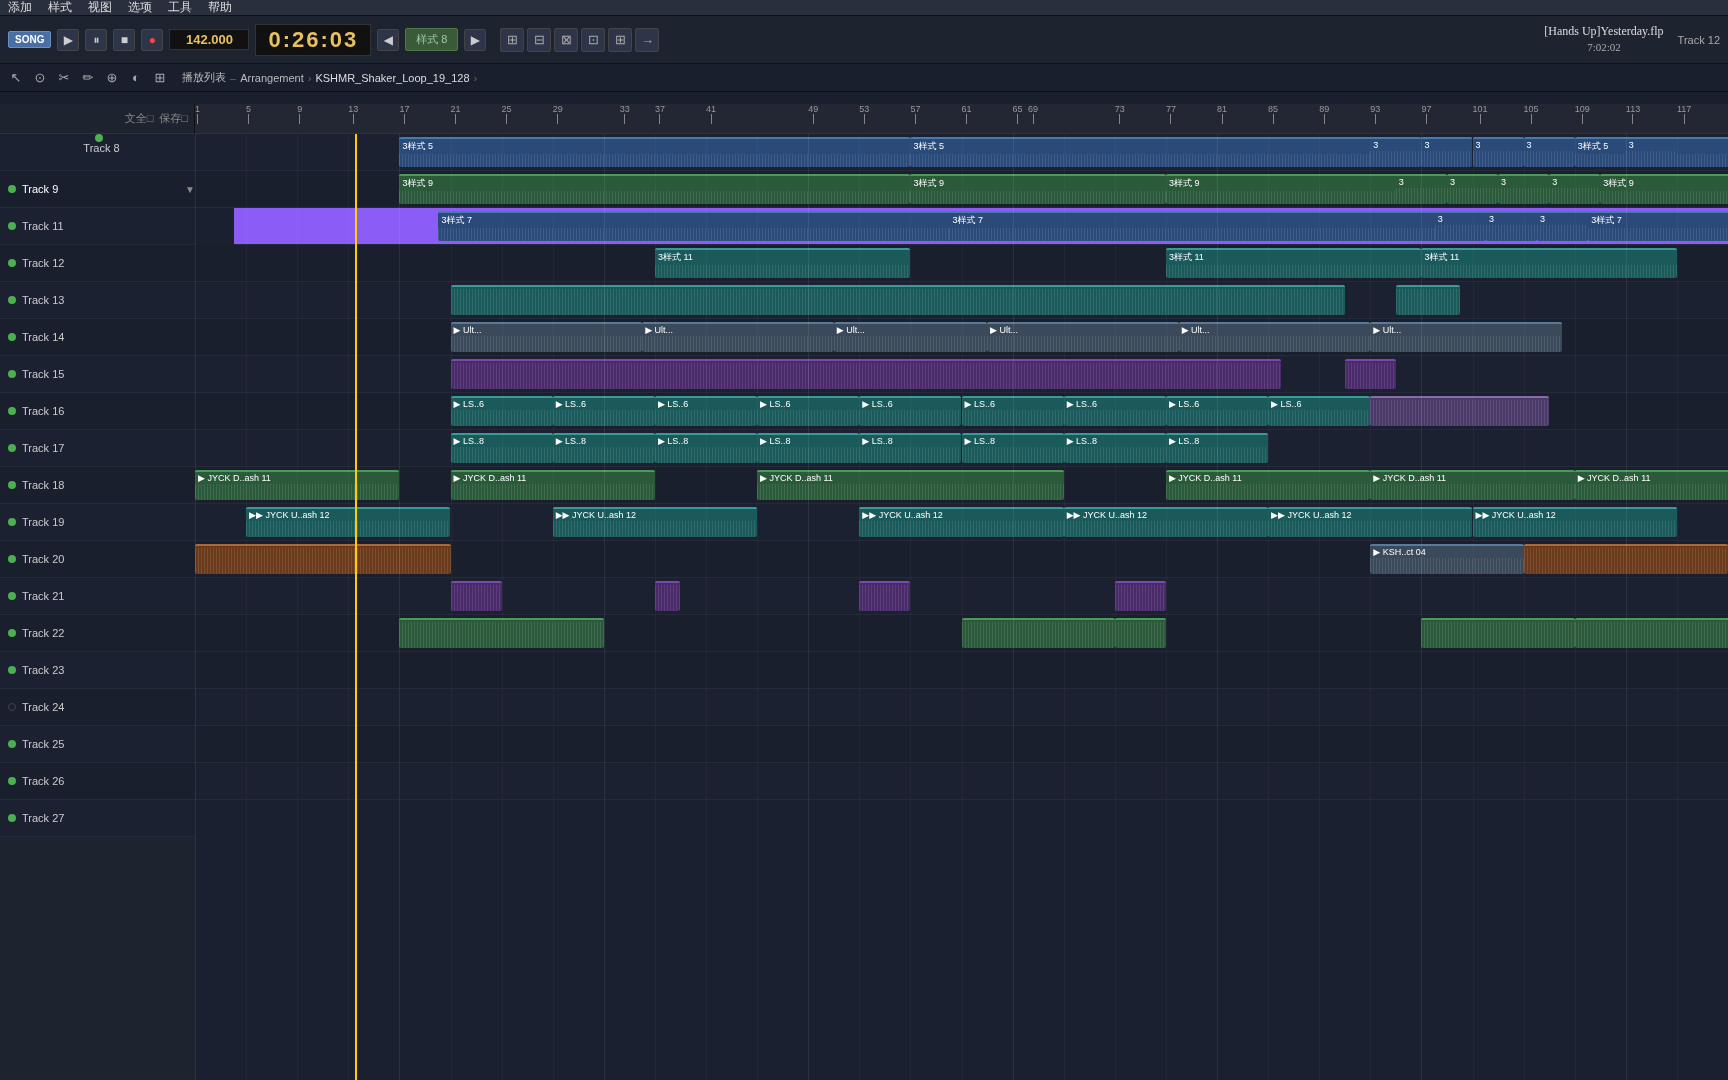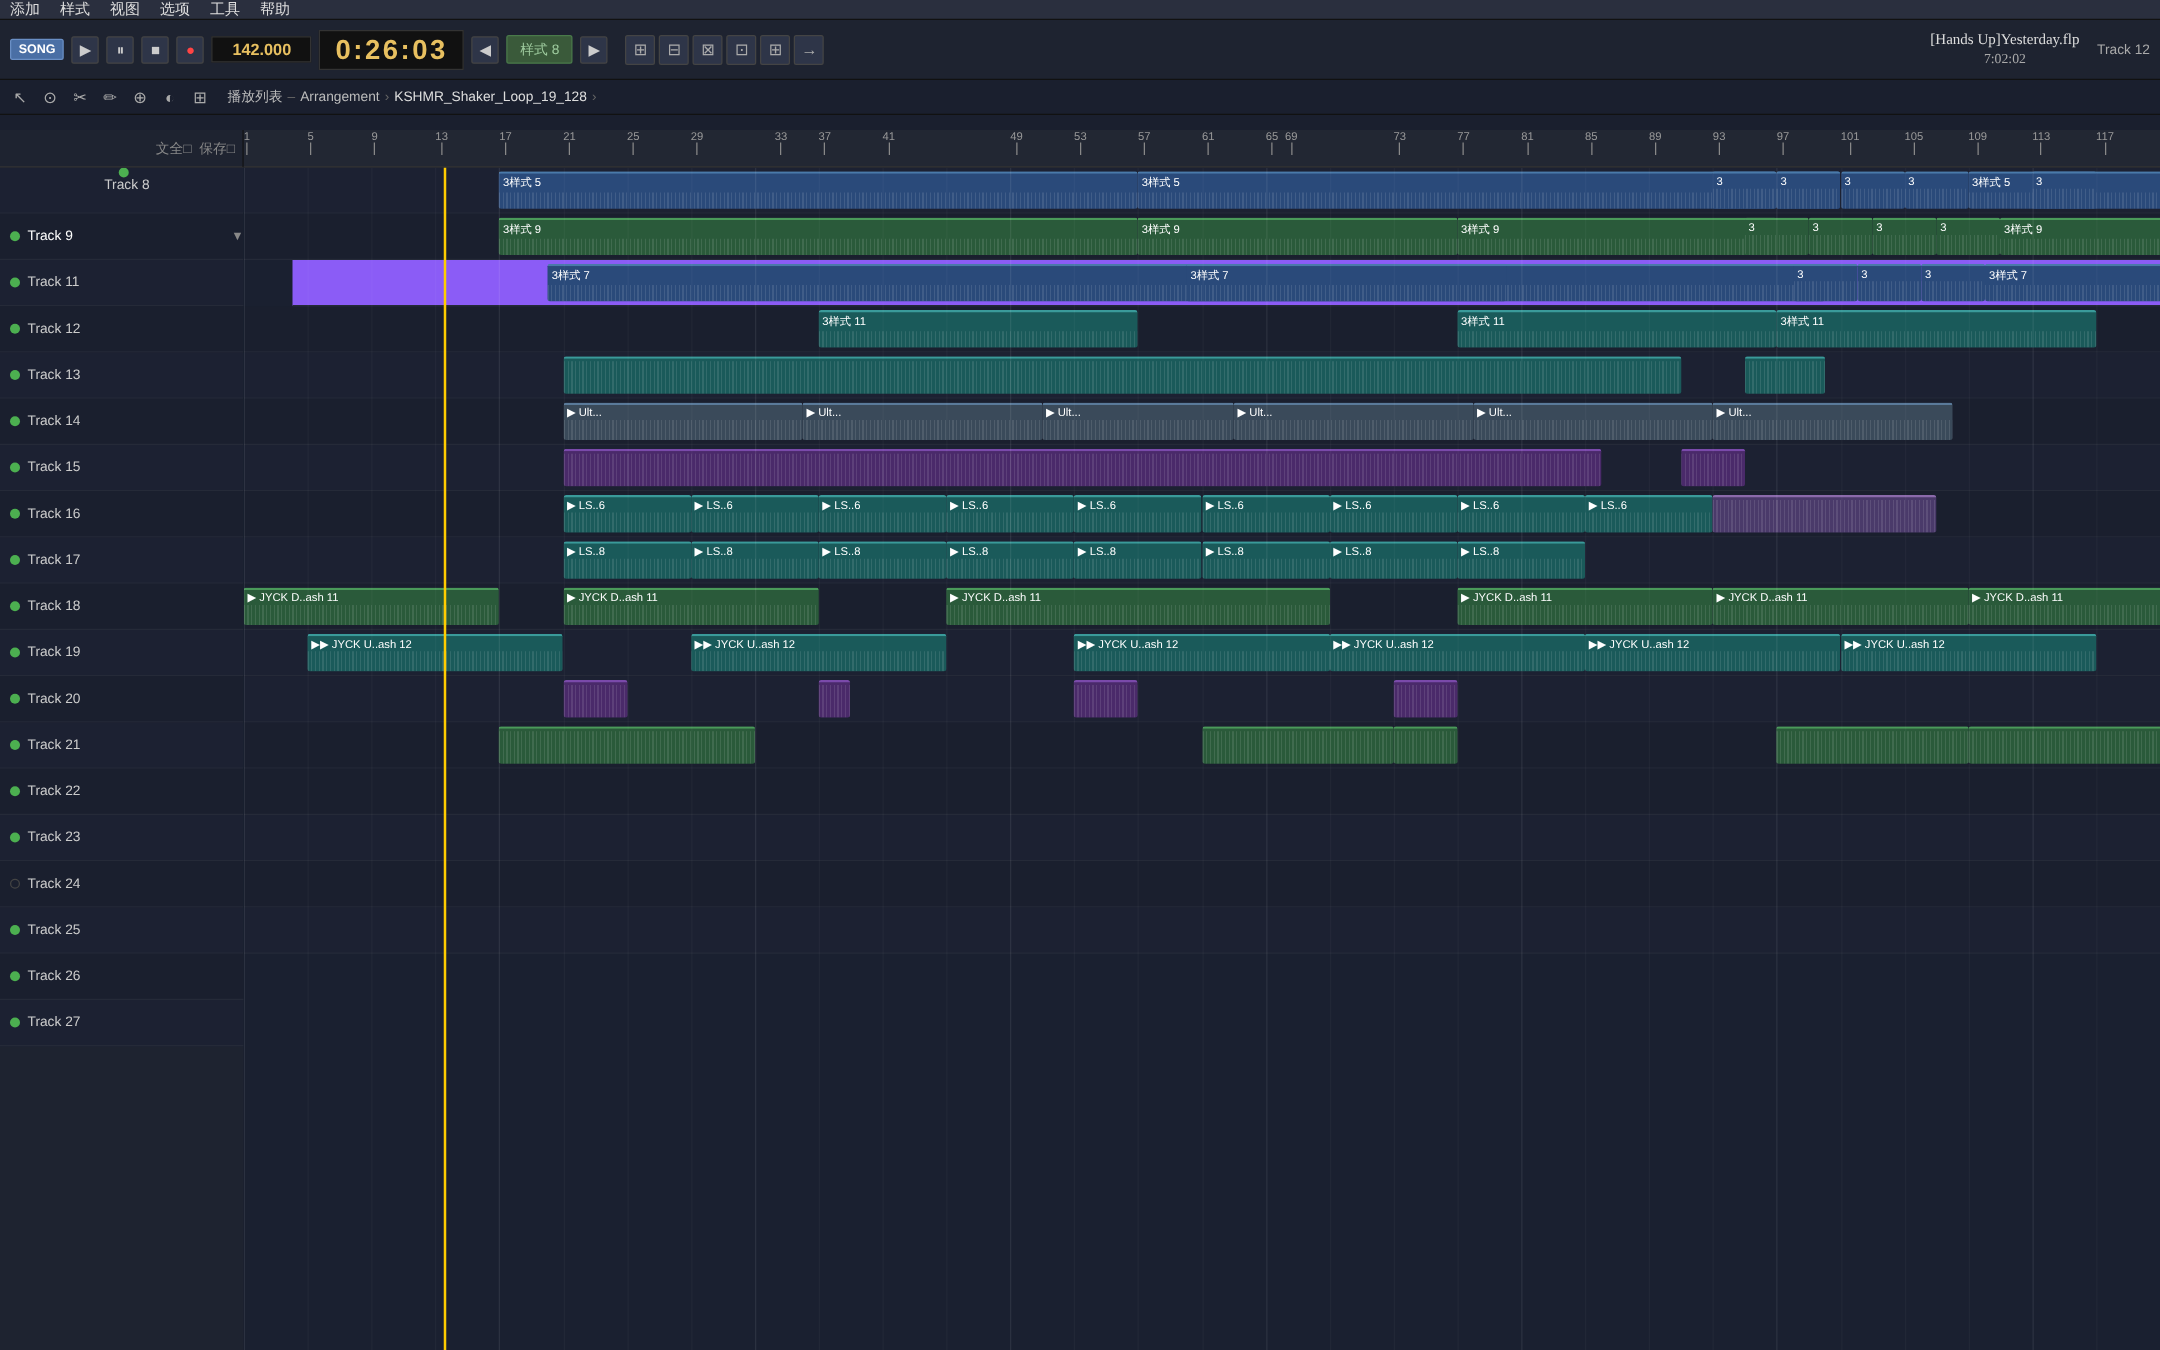--- a/index.html
+++ b/index.html
@@ -856,20 +856,34 @@
           <div class="block block-teal" style="left: 868.7px; width: 204.4px;">
             <div class="block-label">▶▶ JYCK U..ash 12</div>
             <div class="waveform block-pattern"></div>
           </div>
           <div class="block block-teal" style="left: 1073.1px; width: 204.4px;">
             <div class="block-label">▶▶ JYCK U..ash 12</div>
             <div class="waveform block-pattern"></div>
           </div>
           <div class="block block-teal" style="left: 1277.5px; width: 204.4px;">
             <div class="block-label">▶▶ JYCK U..ash 12</div>
+            <div class="waveform block-pattern"></div>
+          </div>
+        </div>
+        <div class="track-content-row" style="height: 37px; position: relative; border-bottom: 1px solid rgb(37, 42, 56); background: rgb(26, 31, 46);">
+          <div class="block block-orange" style="left: 0px; width: 255.5px;">
+            <div class="block-label"></div>
+            <div class="waveform block-pattern"></div>
+          </div>
+          <div class="block block-gray" style="left: 1175.3px; width: 153.3px;">
+            <div class="block-label">▶ KSH..ct 04</div>
+            <div class="waveform block-pattern"></div>
+          </div>
+          <div class="block block-orange" style="left: 1328.6px; width: 204.4px;">
+            <div class="block-label"></div>
             <div class="waveform block-pattern"></div>
           </div>
         </div>
         <div class="track-content-row" style="height: 37px; position: relative; border-bottom: 1px solid rgb(37, 42, 56); background: rgb(28, 33, 50);">
           <div class="block block-purple" style="left: 255.5px; width: 51.1px;">
             <div class="block-label"></div>
             <div class="waveform block-pattern"></div>
           </div>
           <div class="block block-purple" style="left: 459.9px; width: 25.55px;">
             <div class="block-label"></div>

